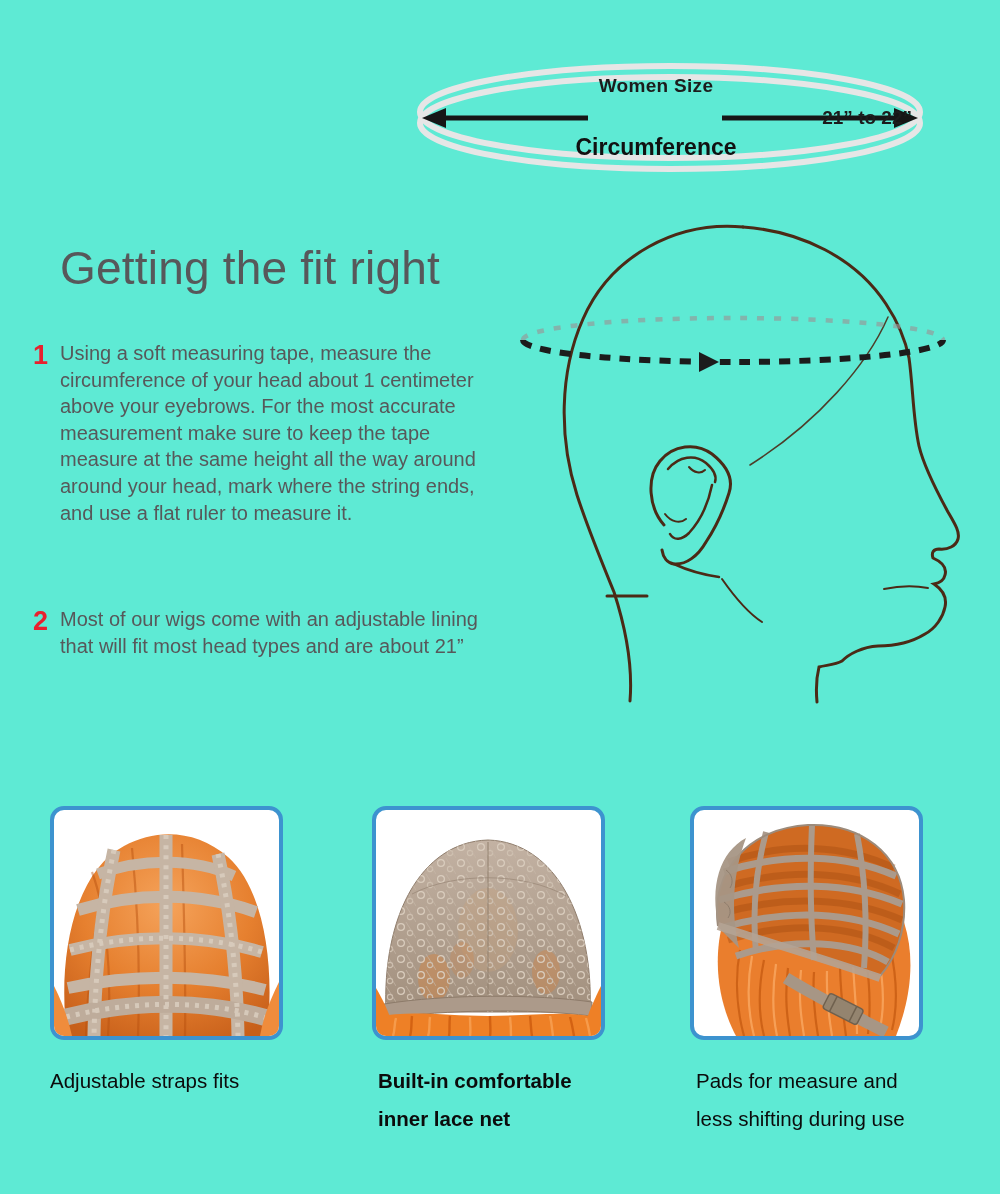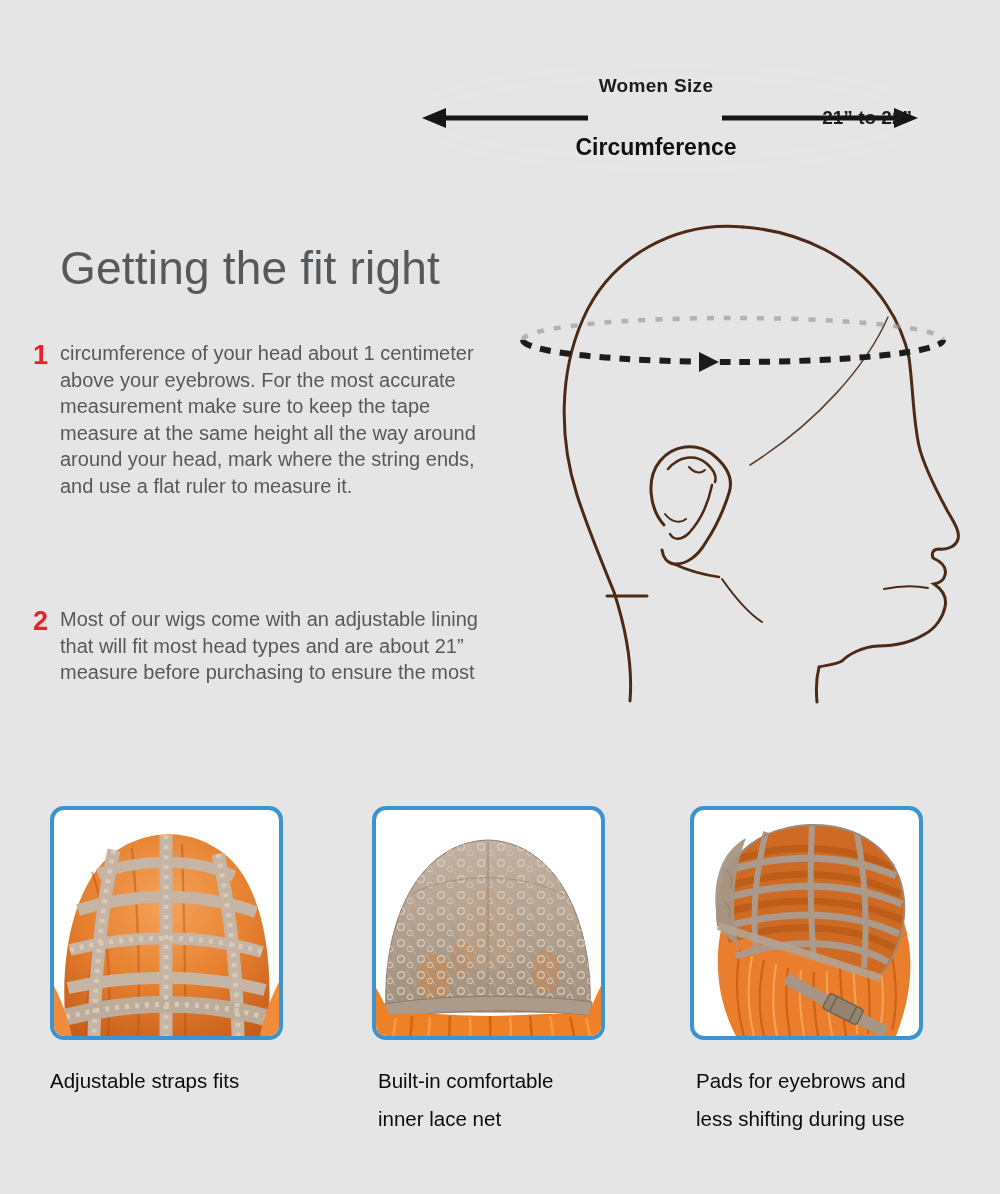--- a/index.html
+++ b/index.html
@@ -1,17 +1,17 @@
 <!DOCTYPE html>
 <html><head>
 <meta charset="utf-8">
 <style>
   html,body{margin:0;padding:0;background:#fff;}
   .page{
-    position:relative;width:1000px;height:1194px;background:#e5e5e5;
+    position:relative;width:1000px;height:1194px;background:#5eead4;
     font-family:"Liberation Sans","DejaVu Sans",sans-serif;overflow:hidden;
   }
   .abs{position:absolute;}
   
   .ring-svg{left:400px;top:58px;width:530px;height:125px;}
   .ring-title{left:400px;top:75px;width:512px;text-align:center;font-size:19px;font-weight:600;color:#1c1c1c;letter-spacing:.3px;}
   .ring-range{left:400px;top:107px;width:512px;text-align:right;font-size:19px;font-weight:600;color:#1c1c1c;}
   .ring-label{left:400px;top:134px;width:512px;text-align:center;font-size:23px;font-weight:700;color:#111;}
   
   .heading{left:60px;top:241px;font-size:46px;color:#57585a;letter-spacing:.2px;white-space:nowrap;}
@@ -43,35 +43,35 @@
   </svg>
   <div class="abs ring-title">Women Size</div>
   <div class="abs ring-range">21” to 22”</div>
   <div class="abs ring-label">Circumference</div>
 
   <div class="abs heading">Getting the fit right</div>
 
   <div class="step" style="top:340px;">
     <div class="step-num">1</div>
     <div class="step-lines">
+      <div>Using a soft measuring tape, measure the</div>
       <div>circumference of your head about 1 centimeter</div>
       <div>above your eyebrows. For the most accurate</div>
       <div>measurement make sure to keep the tape</div>
       <div>measure at the same height all the way around</div>
       <div>around your head, mark where the string ends,</div>
       <div>and use a flat ruler to measure it.</div>
     </div>
   </div>
 
   <div class="step" style="top:606px;">
     <div class="step-num">2</div>
     <div class="step-lines">
       <div>Most of our wigs come with an adjustable lining</div>
       <div>that will fit most head types and are about 21”</div>
-      <div>measure before purchasing to ensure the most</div>
     </div>
   </div>
 
   <svg class="abs head-svg" viewBox="0 0 460 500">
     <g fill="none" stroke="#4b2a16" stroke-width="3" stroke-linecap="round">
       <path d="M 228 12 C 162 6 96 40 68 104 C 44 158 44 224 62 280 C 73 314 88 350 99 377 C 110 411 118 449 115 486"></path>
       <path d="M 92 381 L 132 381"></path>
       <path d="M 228 12 C 286 16 341 43 371 89 C 383 107 390 123 394 143 C 398 171 398 204 404 231 C 409 252 421 275 433 297 C 440 309 445 317 443 324 C 441 331 433 335 424 334 C 419 334 416 337 418 343 C 427 347 432 353 430 360 C 429 365 424 368 419 369 C 428 375 432 383 430 392 C 428 402 421 413 410 419 C 397 427 380 431 363 431 C 347 432 334 439 327 446 C 320 450 311 450 304 452 C 301 464 301 476 302 487"></path>
       <path d="M 369 374 C 383 371 398 370 413 373" stroke-width="2"></path>
       <path d="M 373 102 C 352 150 303 207 235 250" stroke-width="1.5" opacity="0.9"></path>
@@ -220,22 +220,22 @@
           <line x1="138" y1="190" x2="138" y2="207" stroke="#6f604e" stroke-width="1.5"></line>
           <line x1="160" y1="190" x2="160" y2="207" stroke="#6f604e" stroke-width="1.5"></line>
         </g>
       </g>
     </svg>
   </div>
 
   <div class="caption" style="left:50px;">
     <div>Adjustable straps fits</div>
   </div>
-  <div class="caption" style="left:378px;">
+  <div class="caption" style="left:378px;font-weight:bold;">
     <div>Built-in comfortable</div>
     <div>inner lace net</div>
   </div>
   <div class="caption" style="left:696px;">
-    <div>Pads for eyebrows and</div>
+    <div>Pads for measure and</div>
     <div>less shifting during use</div>
   </div>
 
 </div>
 
 </body></html>

